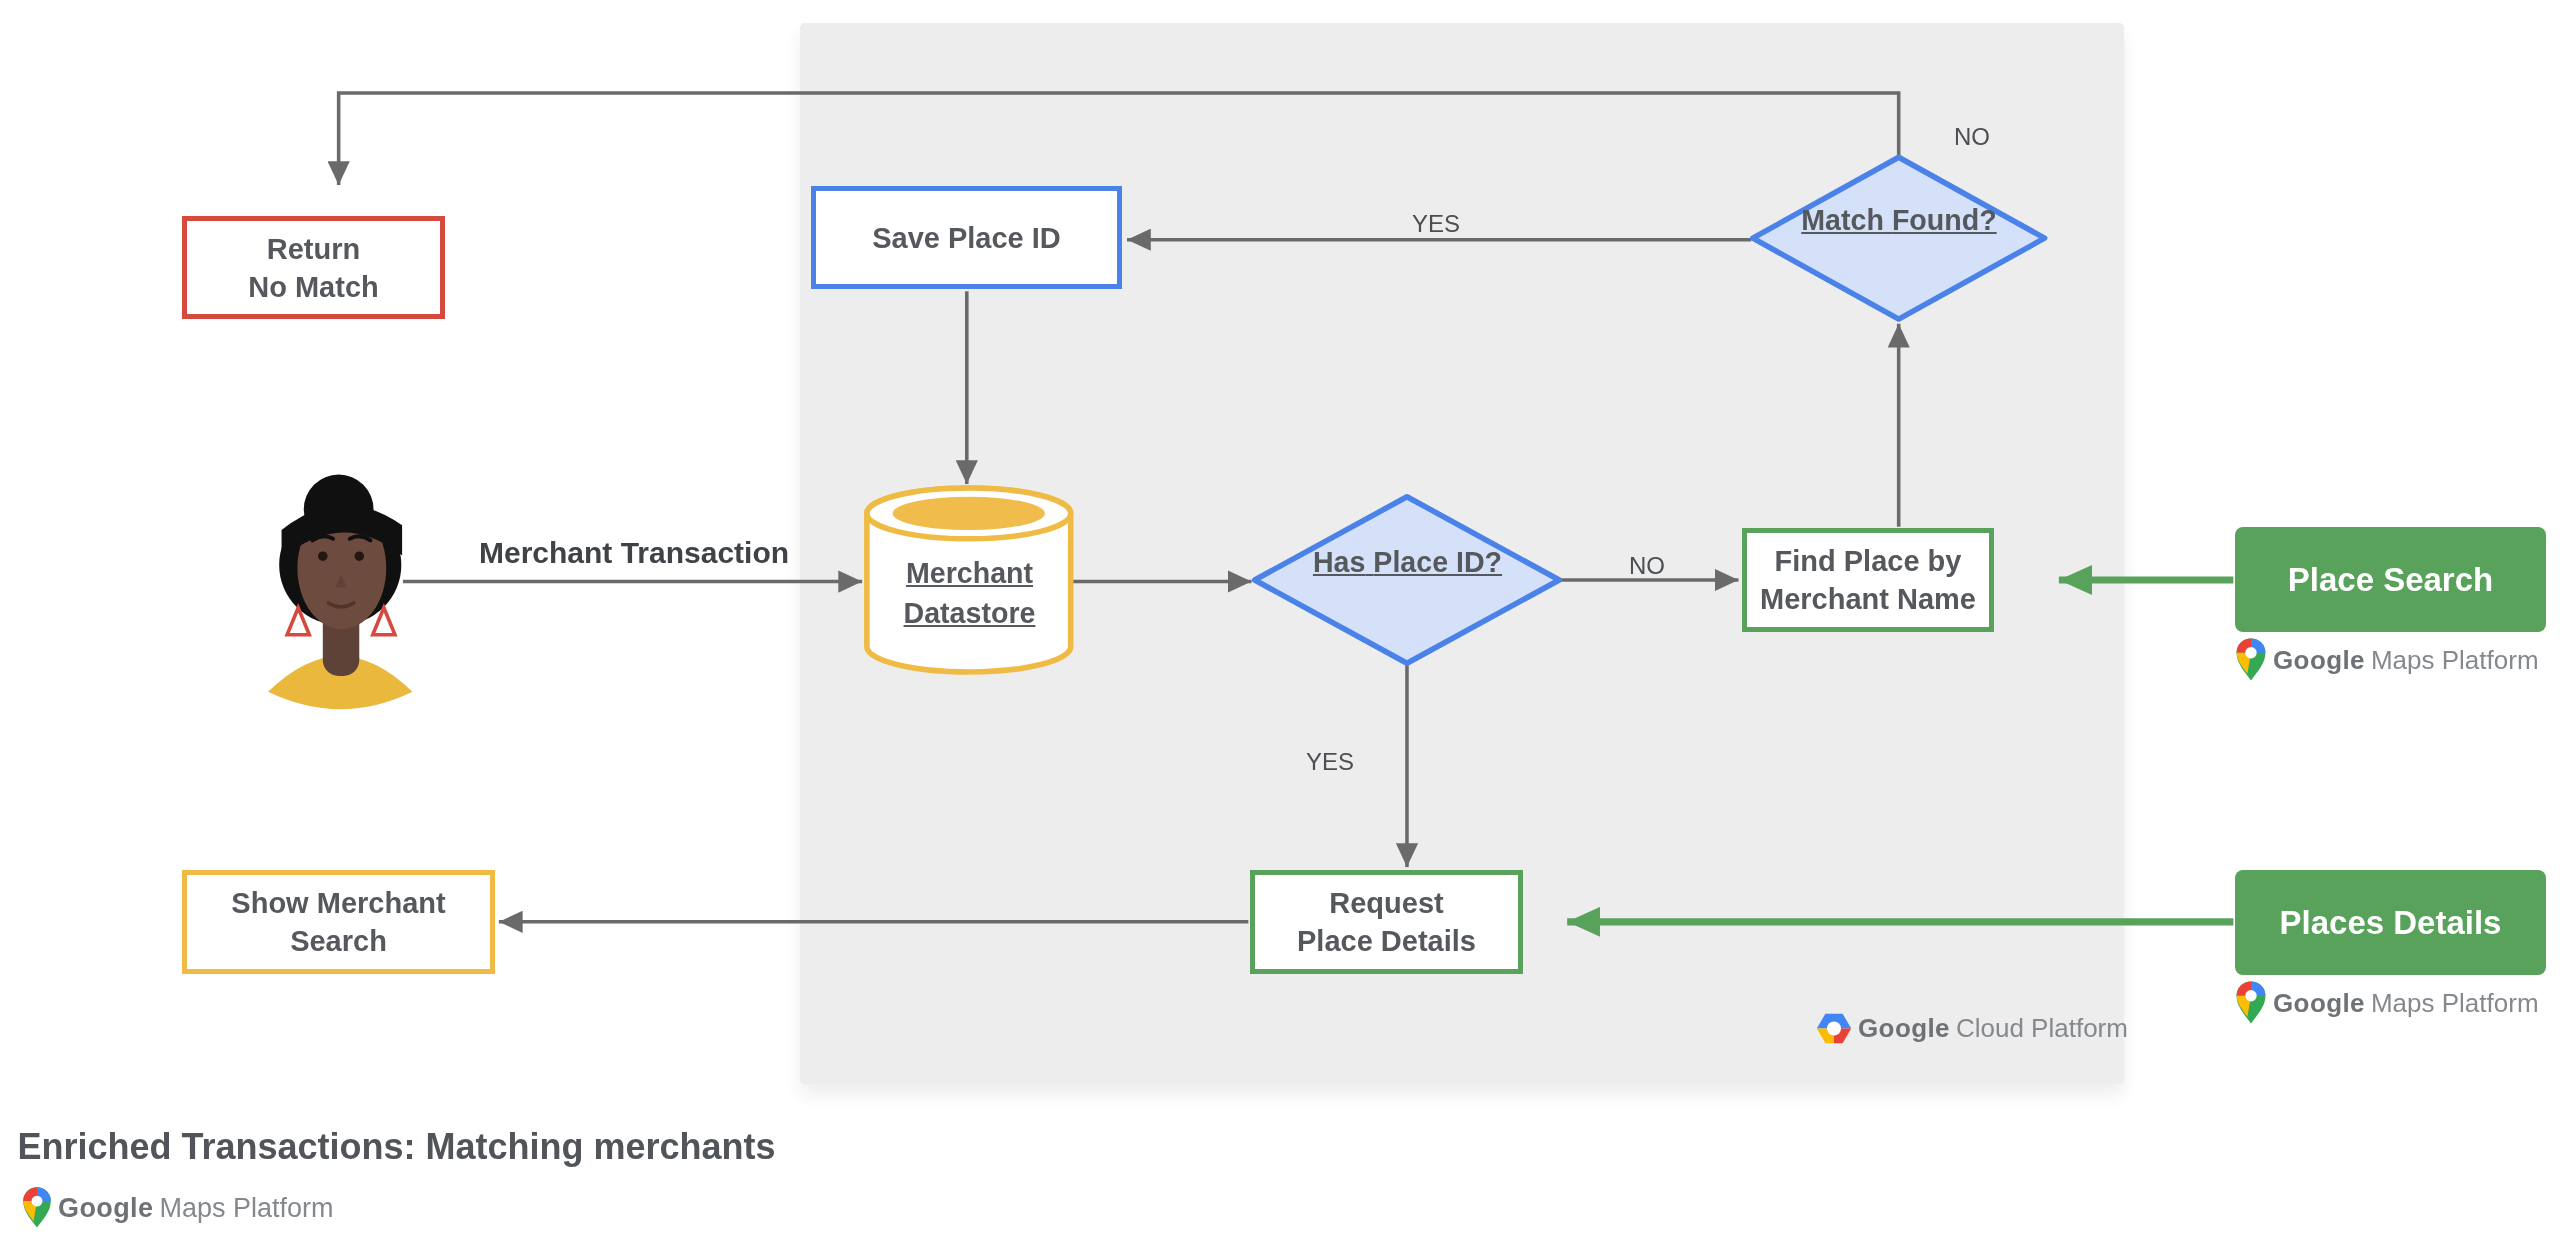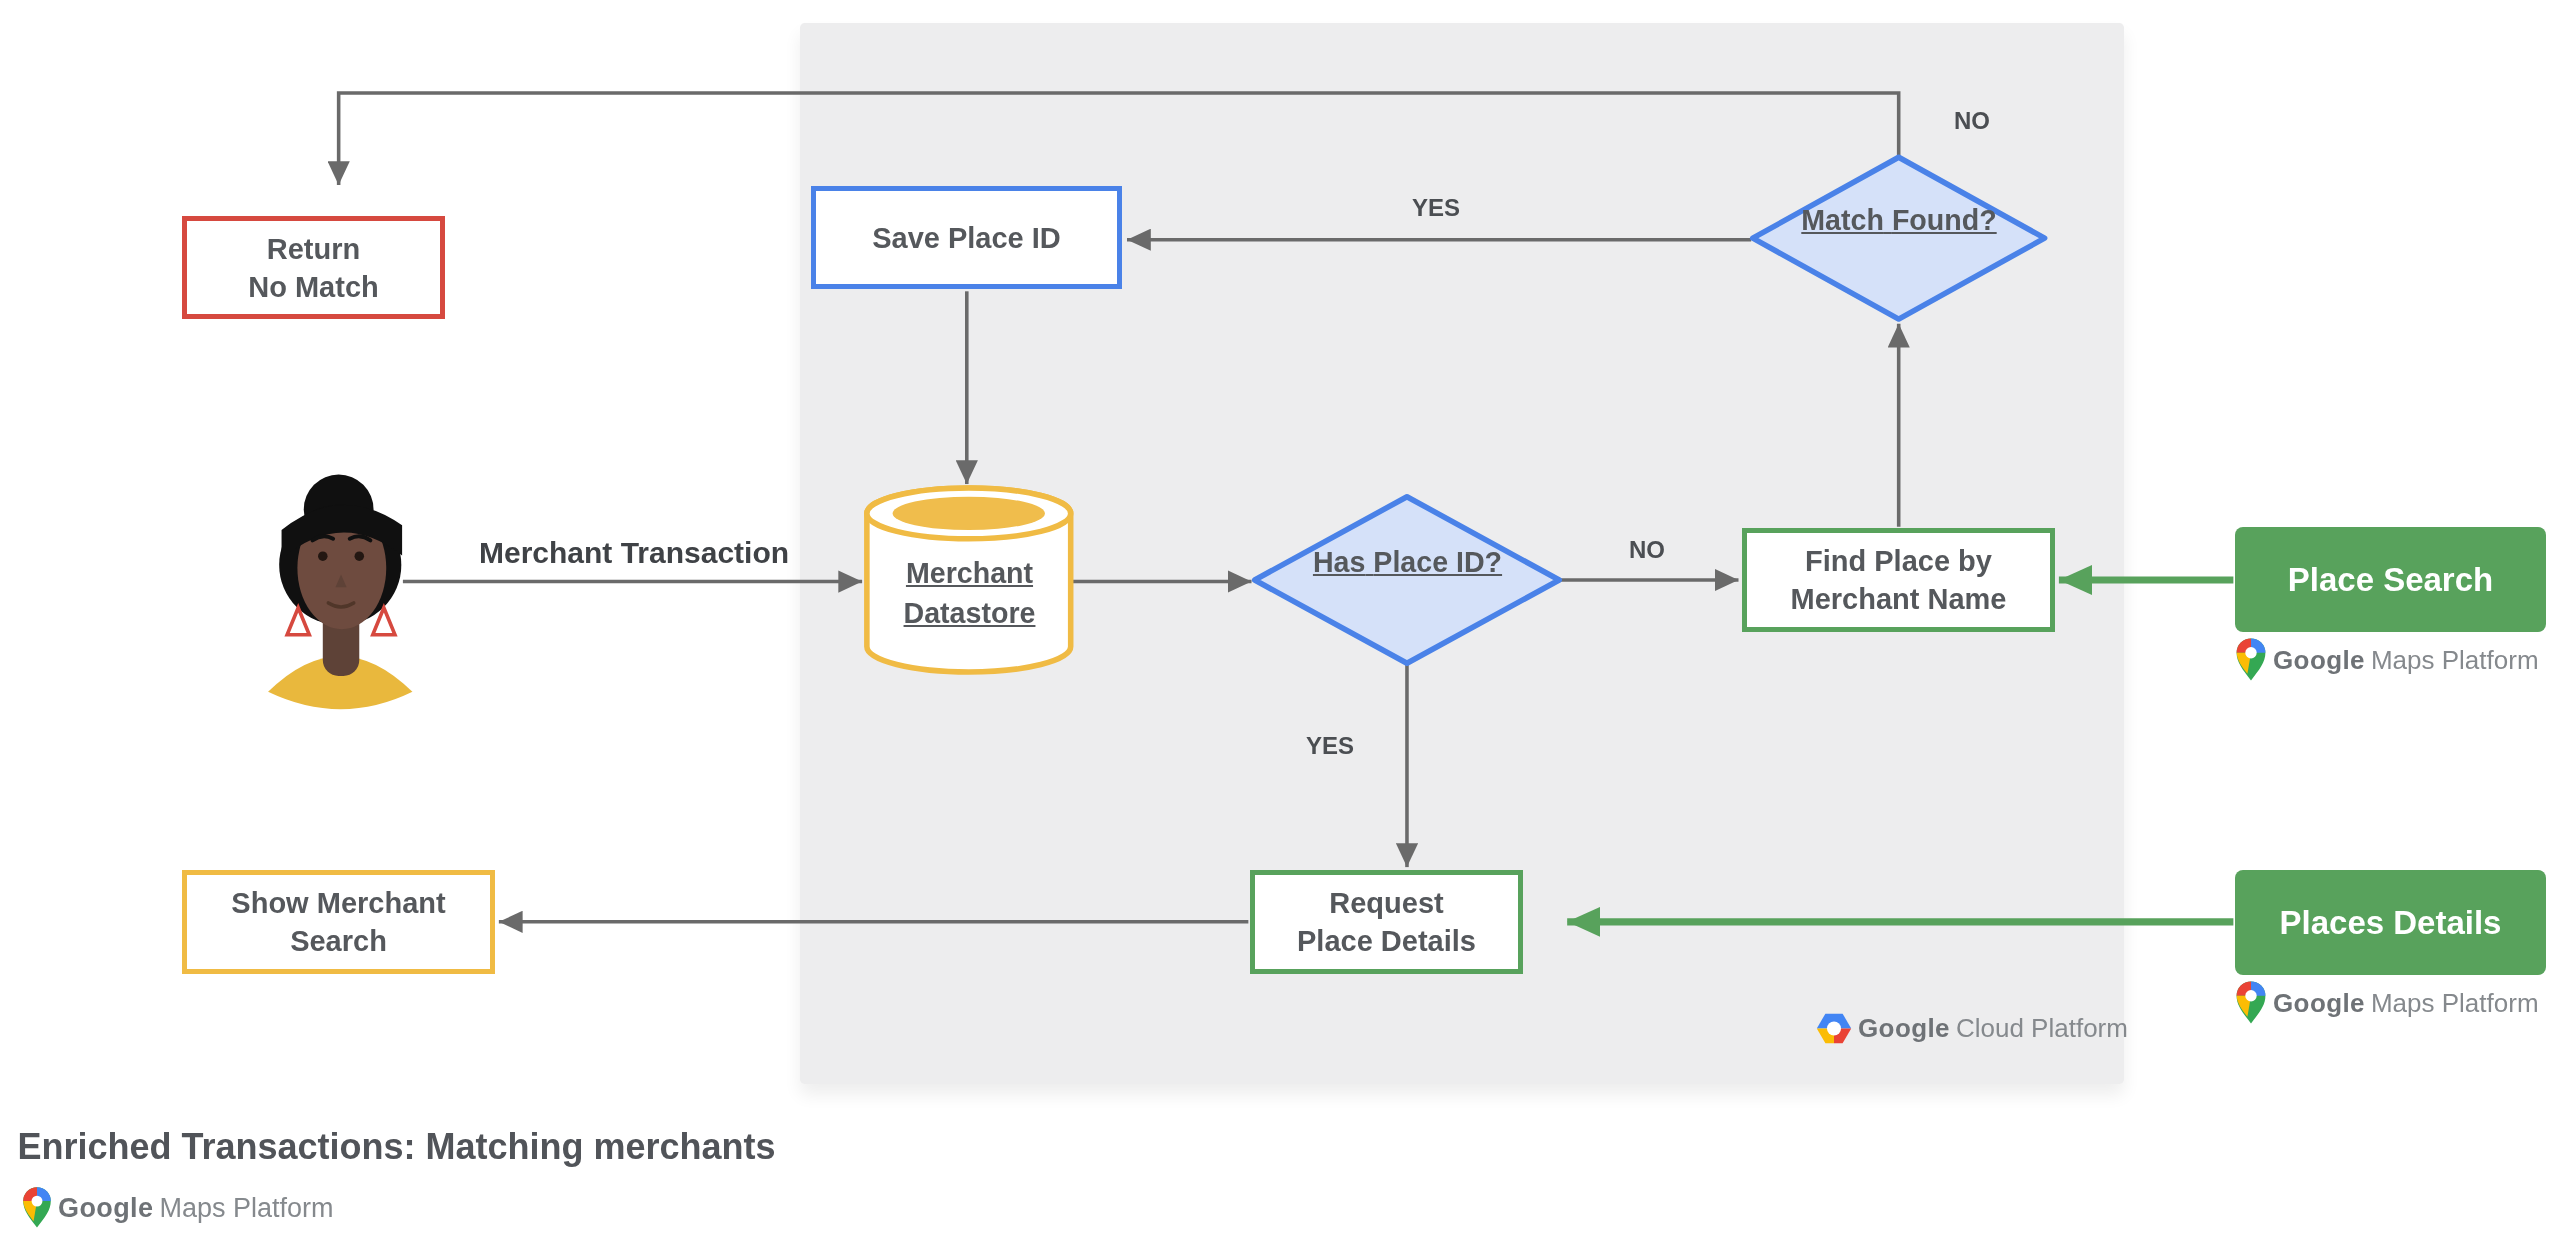--- a/index.html
+++ b/index.html
@@ -26,22 +26,22 @@
   .api {
     position:absolute; display:flex; align-items:center; justify-content:center;
     background:#58A25C; color:#ffffff; font-weight:bold; font-size:33px;
     border-radius:8px; text-align:center;
   }
   .shape-label {
     position:absolute; text-align:center; font-weight:bold; color:#55585C;
     font-size:28.6px; line-height:38px; pointer-events:none;text-decoration:underline;
   }
   .elabel {
-    position:absolute; transform:translate(-50%,-50%); font-weight:bold;
-    color:#4B4E52; font-size:24px; white-space:nowrap;
+    position:absolute; transform:translate(-50%,-50%); font-weight:normal;
+    color:#4B4E52; font-size:24px; white-space:nowrap;margin-top:16px;
   }
   .mtlabel {
     position:absolute; transform:translate(-50%,-50%); font-weight:bold;
     color:#3F4246; font-size:30px; white-space:nowrap;
   }
   .logo { position:absolute; display:flex; align-items:center; gap:6px; white-space:nowrap; }
   .logo .g  { color:#6E7276; font-size:27px; font-weight:bold; letter-spacing:0.4px; }
   .logo .p  { color:#85898D; font-size:27px; }
   .logo.small .g { font-size:26px; }
   .logo.small .p { font-size:26px; }
@@ -121,21 +121,21 @@
 
   <div class="node b-red" style="left:182px; top:187px; width:263px; height:103px;margin-top:29px;">
     <span>Return</span>
     <span>No Match</span>
   </div>
 
   <div class="node b-blue" style="left:811px; top:186px; width:311px; height:103px;">
     <span>Save Place ID</span>
   </div>
 
-  <div class="node b-green" style="left:1742px; top:528px; width:313px; height:104px;">
+  <div class="node b-green" style="left:1742px; top:528px; width:252px; height:104px;">
     <span>Find Place by</span>
     <span>Merchant Name</span>
   </div>
 
   <div class="node b-green" style="left:1250px; top:870px; width:273px; height:104px;">
     <span>Request</span>
     <span>Place Details</span>
   </div>
 
   <div class="node b-yellow" style="left:182px; top:870px; width:313px; height:104px;">

